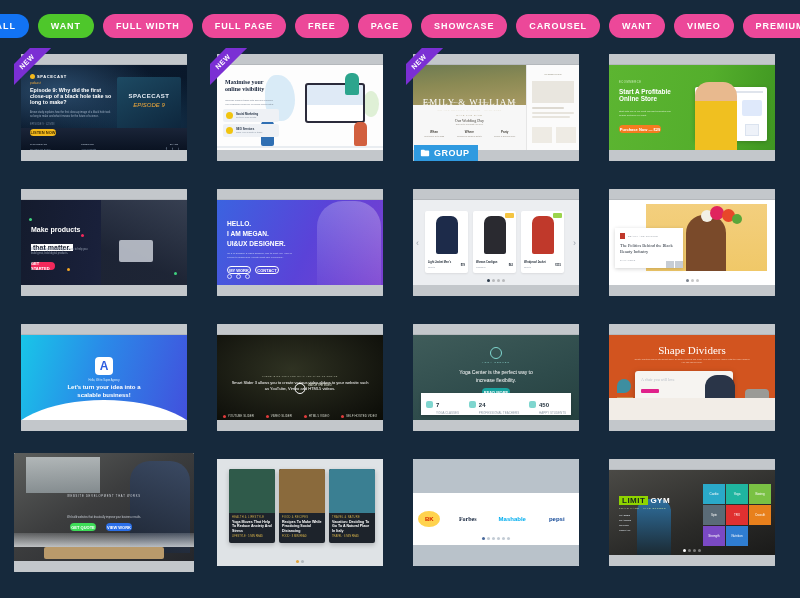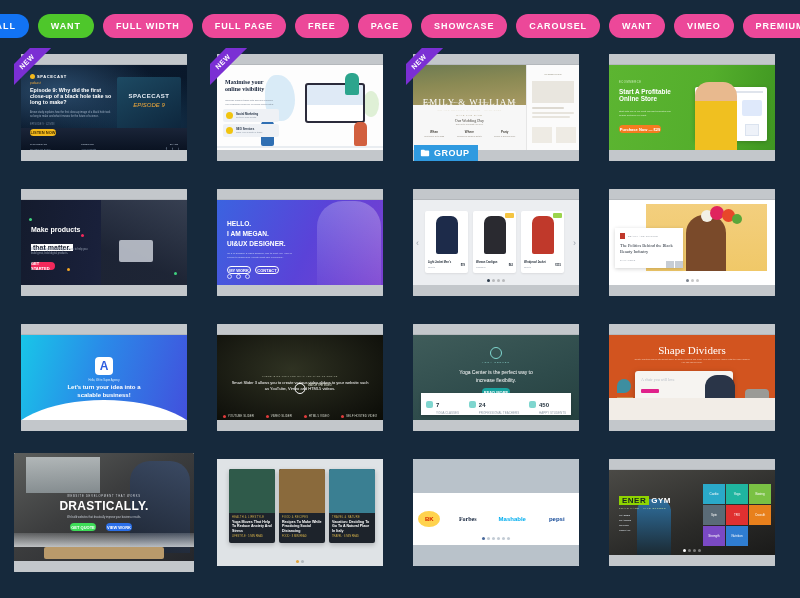--- a/index.html
+++ b/index.html
@@ -637,21 +637,20 @@
       </div>
     </div>
 
     <div class="card">
       <div class="frame full">
         <div class="viewport">
           <div class="c13-bg"></div>
           <div class="c13-win"></div>
           <div class="c13-person"></div>
           <div class="abs" style="left:0;right:0;top:42px;text-align:center;color:#d6dae0;font-size:2.6px;letter-spacing:.8px;">WEBSITE DEVELOPMENT THAT WORKS</div>
-          <div class="abs h-title" style="left:0;right:0;top:47px;text-align:center;color:#fff;font-size:12px;letter-spacing:.3px;">DRASTICALLY.</div>
           <div class="abs" style="left:24px;right:24px;top:63px;text-align:center;color:#c6ccd4;font-size:2.6px;">We build websites that drastically improve your business results.</div>
           <div class="btn-mini c13-g abs" style="left:56px;top:70px;width:26px;height:8px;">GET QUOTE</div>
           <div class="btn-mini c13-b abs" style="left:92px;top:70px;width:26px;height:8px;">VIEW WORK</div>
           <div class="abs" style="left:0;right:0;bottom:14px;height:14px;background:linear-gradient(180deg,rgba(210,214,218,.2),rgba(235,238,240,.75));"></div>
           <div class="abs" style="left:30px;bottom:2px;width:120px;height:12px;background:#b99a6b;border-radius:2px;"></div>
         </div>
         <div class="footerbar"></div>
       </div>
     </div>
 
@@ -715,21 +714,21 @@
       </div>
     </div>
 
     <div class="card">
       <div class="frame">
         <div class="chrome"></div>
         <div class="viewport">
           <div class="c16-bg"></div>
           <div class="abs" style="left:28px;bottom:0;width:34px;height:56px;background:linear-gradient(180deg,#2f6f9e,#1b2a33);border-radius:12px 12px 0 0;"></div>
           <div class="c16-brand">
-            <span class="c16-ener">ENER</span>
+            <span class="c16-ener">LIMIT</span>
             <span class="c16-gym">GYM</span>
           </div>
           <div class="abs" style="left:10px;top:37px;color:#cfe8a0;font-size:2.4px;letter-spacing:.6px;">TRAIN HARD · LIVE STRONG</div>
           <div class="abs" style="left:10px;top:44px;" id="c16menu">
               <div style="font-size: 2.4px; color: rgb(223, 230, 236); margin-bottom: 2px;">CLASSES</div>
               <div style="font-size: 2.4px; color: rgb(223, 230, 236); margin-bottom: 2px;">TRAINERS</div>
               <div style="font-size: 2.4px; color: rgb(223, 230, 236); margin-bottom: 2px;">PRICING</div>
               <div style="font-size: 2.4px; color: rgb(223, 230, 236); margin-bottom: 2px;">CONTACT</div>
             </div>
           <div class="c16-tiles" id="c16tiles">

